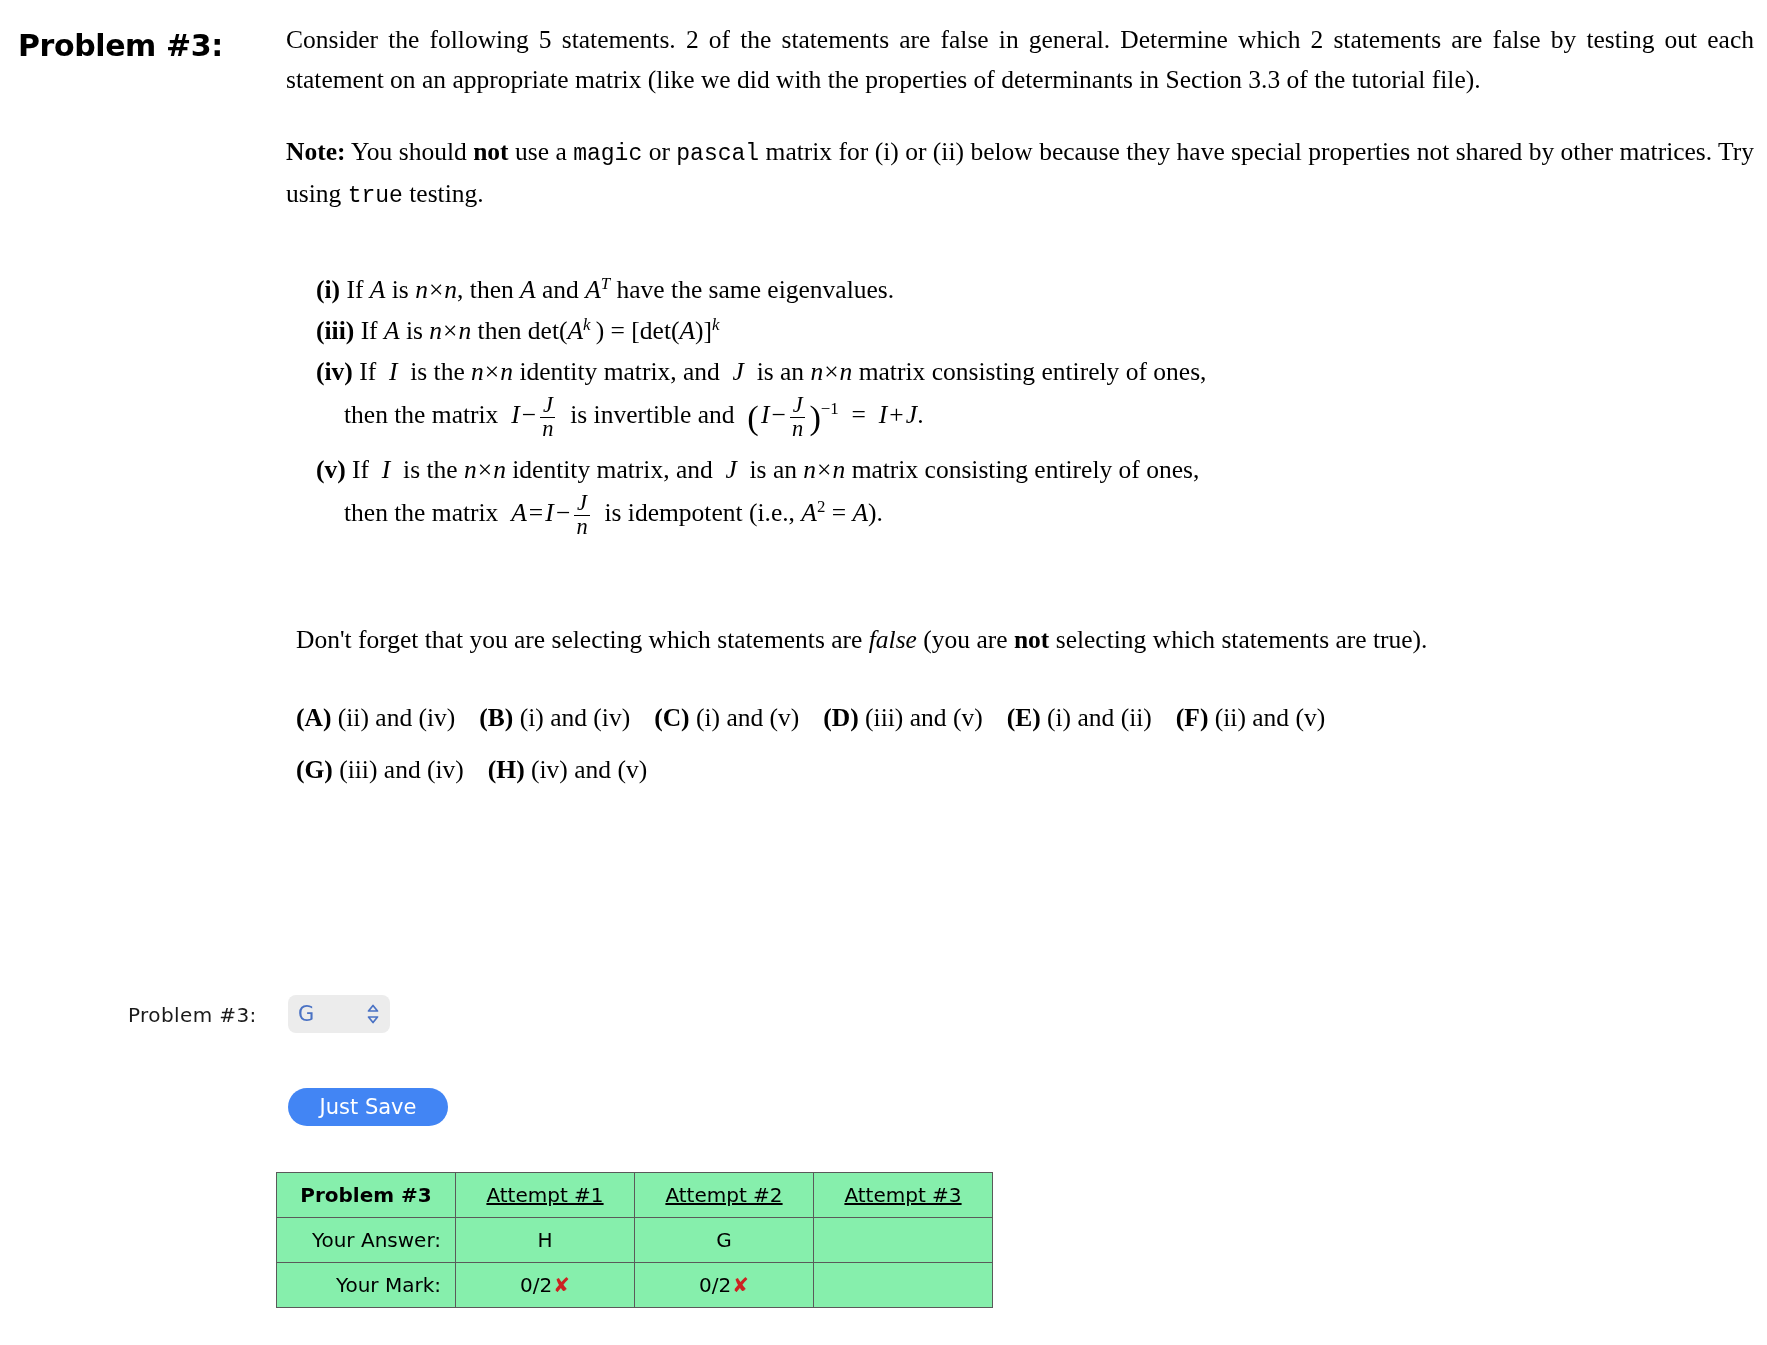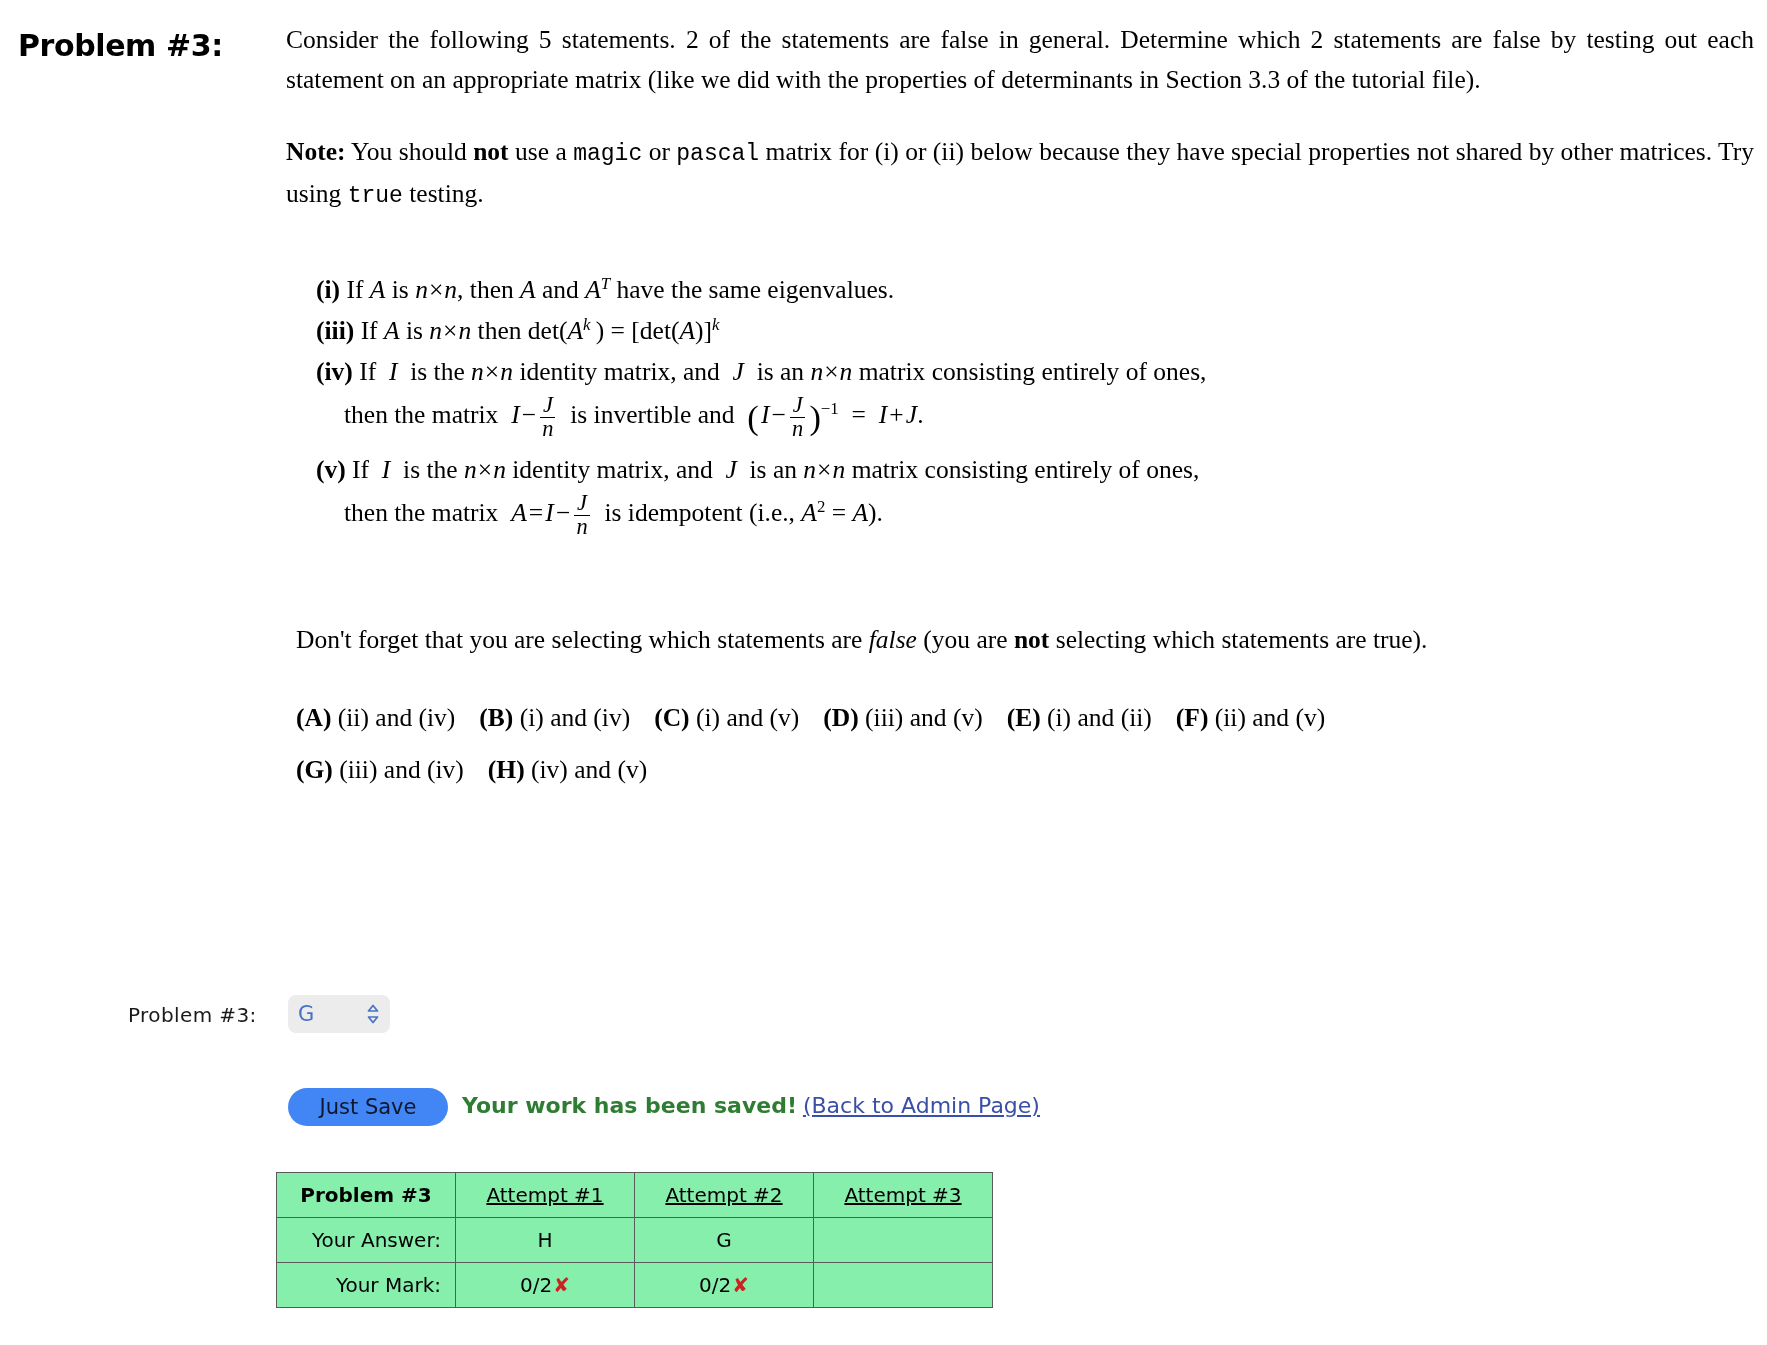--- a/index.html
+++ b/index.html
@@ -150,21 +150,21 @@
     top: 1088px;
     width: 1767px;
     height: 40px;
   }
   .pill-btn {
     position: absolute;
     top: 0;
     height: 38px;
     border-radius: 19px;
     background: #4285f4;
-    color: #0f172a;
+    color: #ffffff;
     font-family: "DejaVu Sans", sans-serif;
     font-size: 21px;
     display: flex;
     align-items: center;
     justify-content: center;
     border: none;
     cursor: pointer;
     white-space: nowrap;
   }
   #just-save-button { left: 288px; width: 160px; }
@@ -282,21 +282,20 @@
     <span class="val">G</span>
     <svg class="chev" viewBox="0 0 14 22">
       <path d="M7 2.5 L11.5 8 L2.5 8 Z" fill="none" stroke="#4a72c4" stroke-width="1.7" stroke-linejoin="round"></path>
       <path d="M7 19.5 L11.5 14 L2.5 14 Z" fill="none" stroke="#4a72c4" stroke-width="1.7" stroke-linejoin="round"></path>
     </svg>
   </div>
 </div>
 
 <div id="buttons-row">
   <button class="pill-btn" id="just-save-button">Just Save</button>
-  <span id="saved-message"><span>Your work has been saved!</span><a id="back-link">(Back to Admin Page)</a></span>
 </div>
 
 <table id="results-table">
   <tbody>
       <tr>
     <td class="corner">Problem #3</td>
     <td class="colhead"><span>Attempt #1</span></td>
     <td class="colhead"><span>Attempt #2</span></td>
     <td class="colhead"><span>Attempt #3</span></td>
   </tr>

